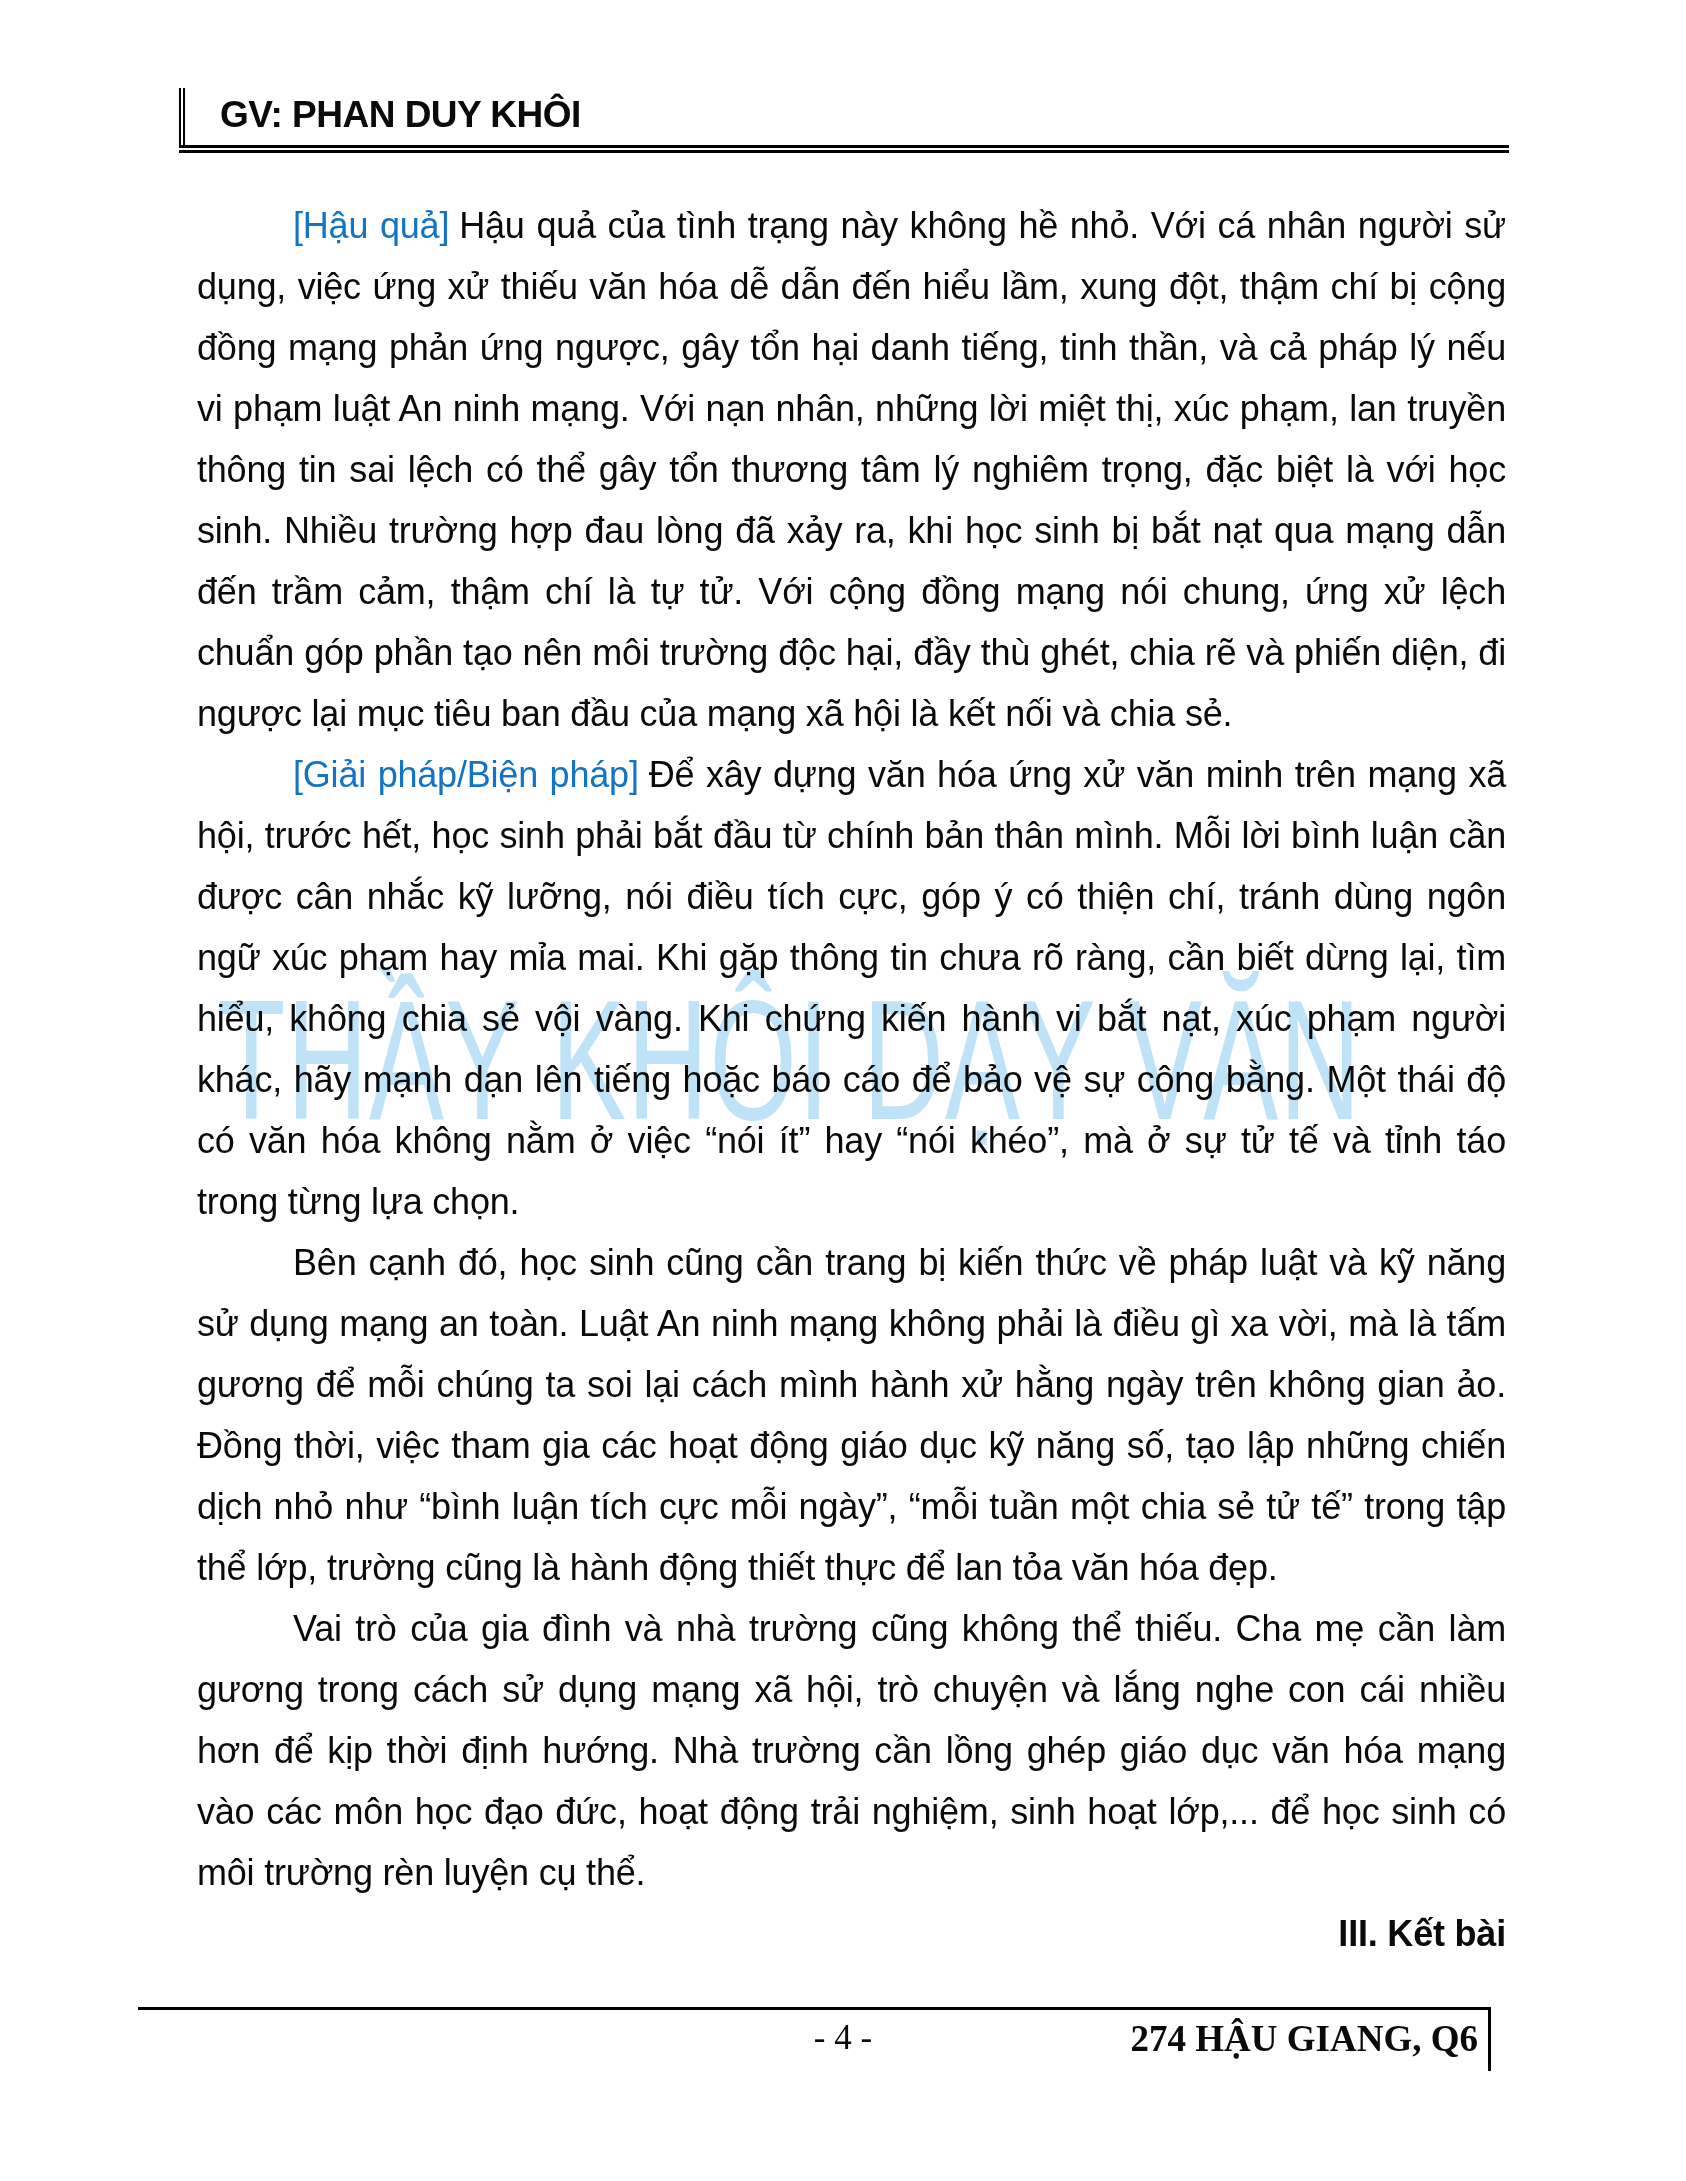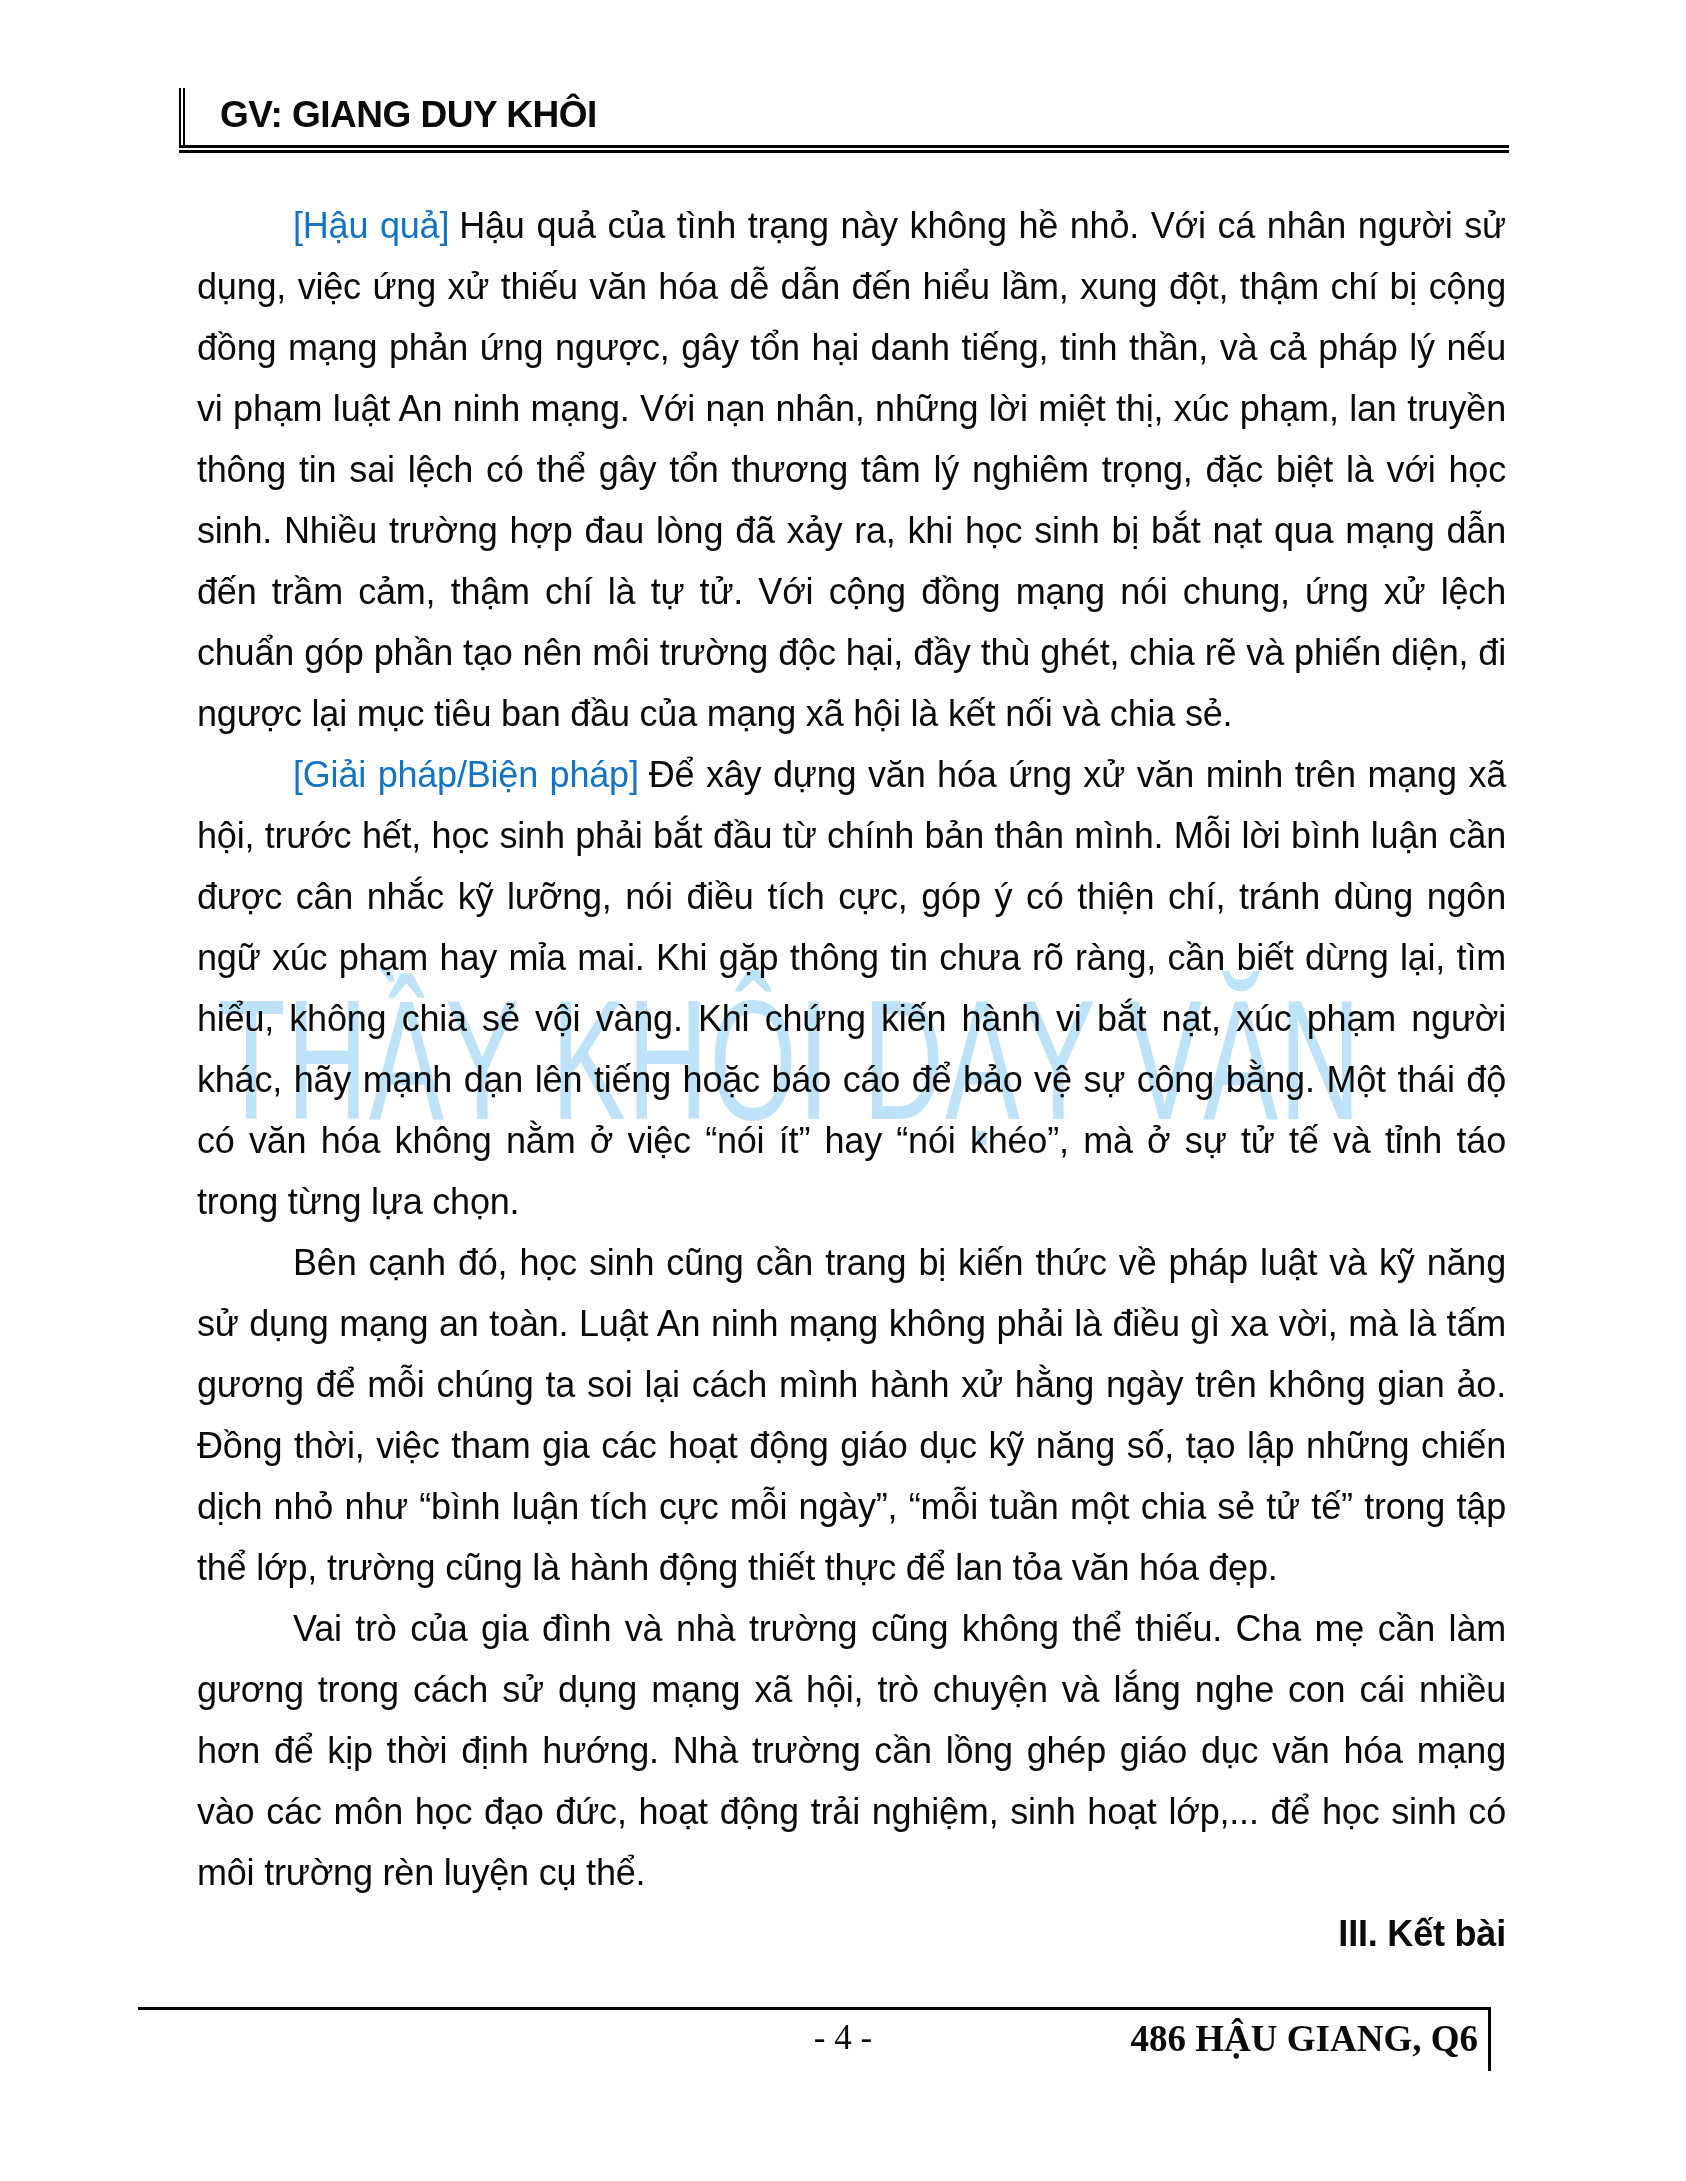--- a/index.html
+++ b/index.html
@@ -100,33 +100,33 @@
     white-space:nowrap;
   }
 </style>
 </head>
 <body>
 
 <div class="page">
 
   <div class="header-vline"></div>
   <div class="header-row">
-    <span>GV: GIANG DUY KHÔI</span>
+    <span>GV: PHAN DUY KHÔI</span>
   </div>
   <div class="header-rule"></div>
 
   <div class="watermark">THẦY KHÔI DẠY VĂN</div>
 
   <div class="content">
     <p><span class="para-label">[Hậu quả]</span><span>Hậu quả của tình trạng này không hề nhỏ. Với cá nhân người sử dụng, việc ứng xử thiếu văn hóa dễ dẫn đến hiểu lầm, xung đột, thậm chí bị cộng đồng mạng phản ứng ngược, gây tổn hại danh tiếng, tinh thần, và cả pháp lý nếu vi phạm luật An ninh mạng. Với nạn nhân, những lời miệt thị, xúc phạm, lan truyền thông tin sai lệch có thể gây tổn thương tâm lý nghiêm trọng, đặc biệt là với học sinh. Nhiều trường hợp đau lòng đã xảy ra, khi học sinh bị bắt nạt qua mạng dẫn đến trầm cảm, thậm chí là tự tử. Với cộng đồng mạng nói chung, ứng xử lệch chuẩn góp phần tạo nên môi trường độc hại, đầy thù ghét, chia rẽ và phiến diện, đi ngược lại mục tiêu ban đầu của mạng xã hội là kết nối và chia sẻ.</span></p>
     <p><span class="para-label">[Giải pháp/Biện pháp]</span><span>Để xây dựng văn hóa ứng xử văn minh trên mạng xã hội, trước hết, học sinh phải bắt đầu từ chính bản thân mình. Mỗi lời bình luận cần được cân nhắc kỹ lưỡng, nói điều tích cực, góp ý có thiện chí, tránh dùng ngôn ngữ xúc phạm hay mỉa mai. Khi gặp thông tin chưa rõ ràng, cần biết dừng lại, tìm hiểu, không chia sẻ vội vàng. Khi chứng kiến hành vi bắt nạt, xúc phạm người khác, hãy mạnh dạn lên tiếng hoặc báo cáo để bảo vệ sự công bằng. Một thái độ có văn hóa không nằm ở việc “nói ít” hay “nói khéo”, mà ở sự tử tế và tỉnh táo trong từng lựa chọn.</span></p>
     <p><span>Bên cạnh đó, học sinh cũng cần trang bị kiến thức về pháp luật và kỹ năng sử dụng mạng an toàn. Luật An ninh mạng không phải là điều gì xa vời, mà là tấm gương để mỗi chúng ta soi lại cách mình hành xử hằng ngày trên không gian ảo. Đồng thời, việc tham gia các hoạt động giáo dục kỹ năng số, tạo lập những chiến dịch nhỏ như “bình luận tích cực mỗi ngày”, “mỗi tuần một chia sẻ tử tế” trong tập thể lớp, trường cũng là hành động thiết thực để lan tỏa văn hóa đẹp.</span></p>
     <p><span>Vai trò của gia đình và nhà trường cũng không thể thiếu. Cha mẹ cần làm gương trong cách sử dụng mạng xã hội, trò chuyện và lắng nghe con cái nhiều hơn để kịp thời định hướng. Nhà trường cần lồng ghép giáo dục văn hóa mạng vào các môn học đạo đức, hoạt động trải nghiệm, sinh hoạt lớp,... để học sinh có môi trường rèn luyện cụ thể.</span></p>
     <p class="section-heading">III. Kết bài</p>
   </div>
 
   <div class="footer-rule"></div>
   <div class="footer-vline"></div>
   <div class="footer-page-number">- 4 -</div>
-  <div class="footer-address">486 HẬU GIANG, Q6</div>
+  <div class="footer-address">274 HẬU GIANG, Q6</div>
 
 </div>
 
 
 </body></html>

